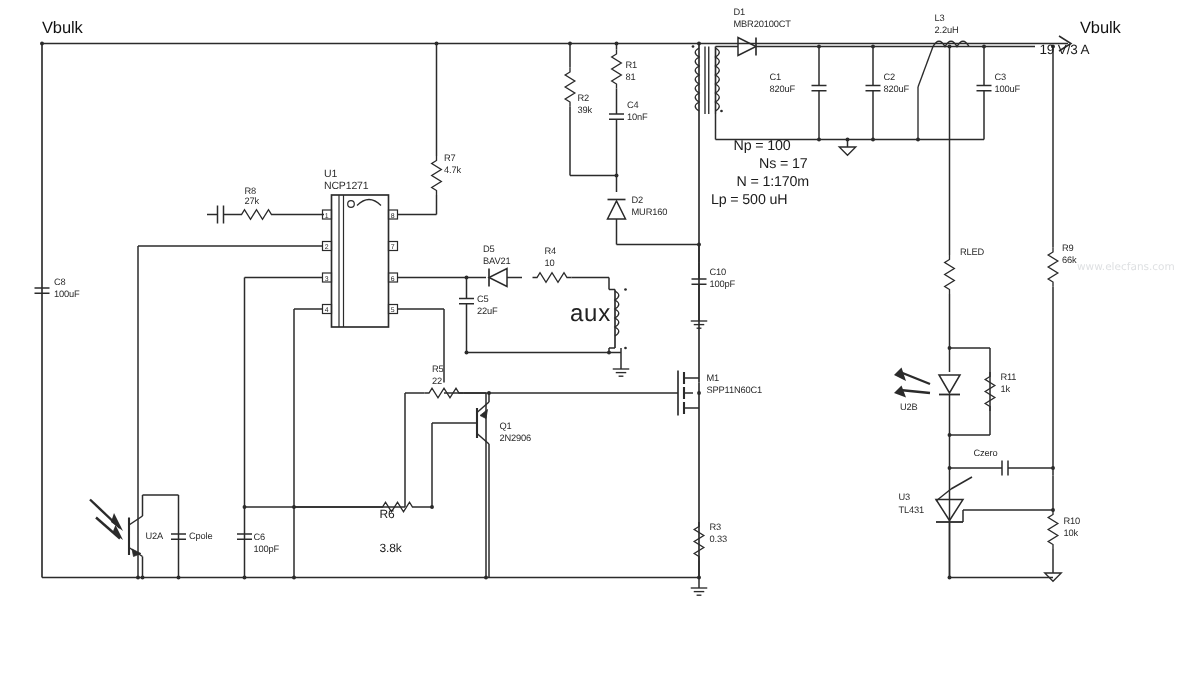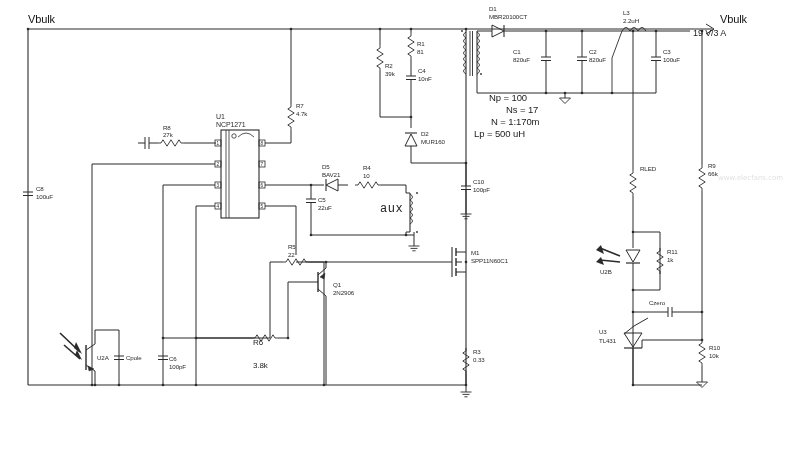--- a/index.html
+++ b/index.html
@@ -16,21 +16,21 @@
     position:absolute;
     font-size:6.2px;
     line-height:7.2px;
     color:#2b2b2b;
     white-space:pre;
     letter-spacing:-0.1px;
   }
   .lbl.big{font-size:11px;line-height:13px;color:#111;}
   .lbl.med{font-size:9px;line-height:11px;color:#1c1c1c;}
   .lbl.note{font-size:9.5px;line-height:12.5px;color:#1c1c1c;}
-  .lbl.aux{font-size:12px;letter-spacing:0.5px;color:#222;font-family:Liberation Mono, monospace;}
+  .lbl.aux{font-size:16px;letter-spacing:0.5px;color:#222;}
   #caption-bar{
     position:absolute;left:0;top:404px;width:786px;height:60px;
     background:#ffffff;
   }
   .watermark{
     position:absolute;opacity:0.22;color:#9aa0a6;pointer-events:none;
     font-family:"DejaVu Sans","Liberation Sans",sans-serif;
   }
   #wm-mid{left:718px;top:174px;font-size:7px;color:#c3c7cb;opacity:0.55;}
 </style>

